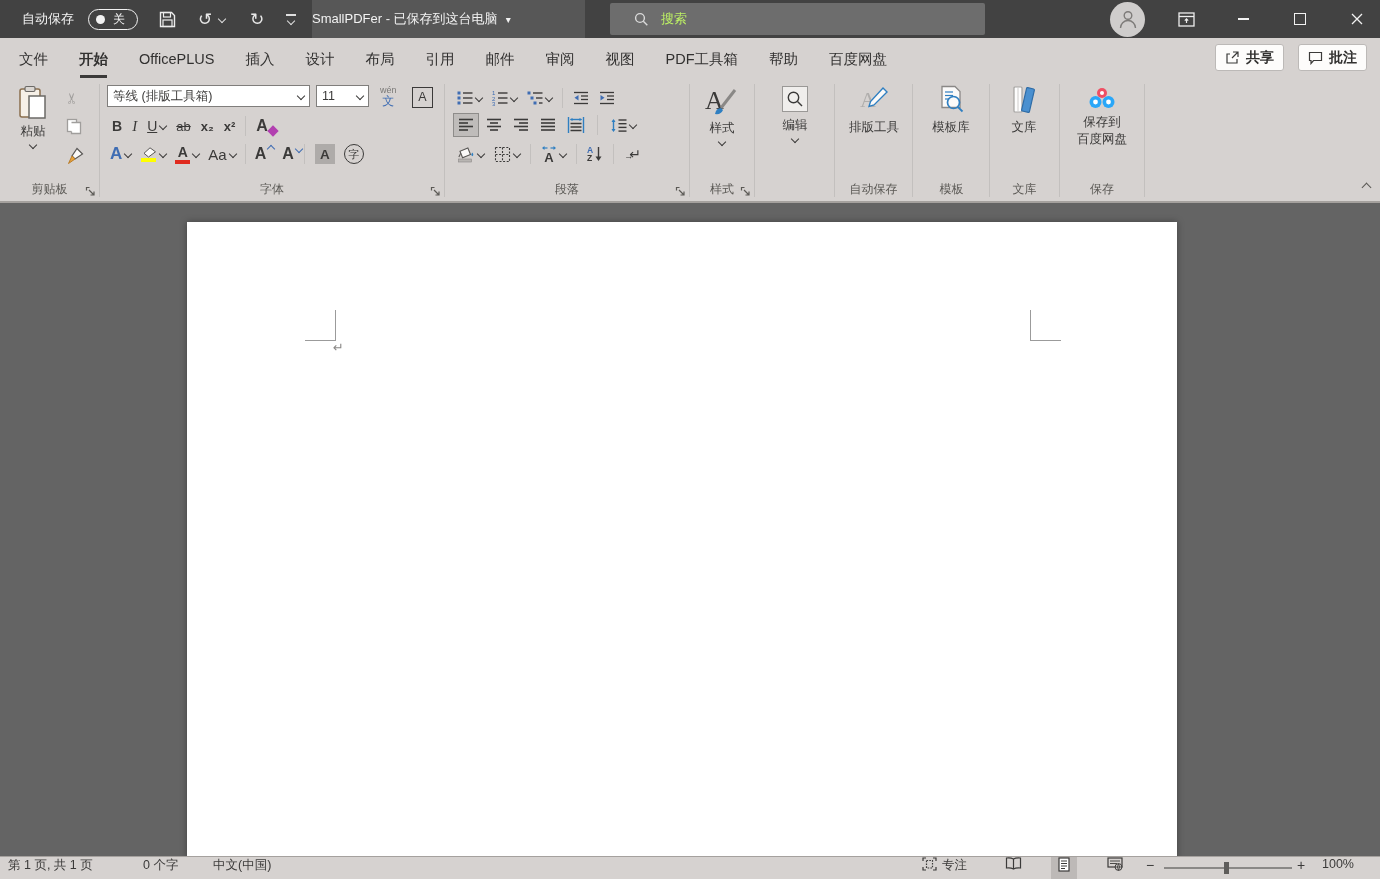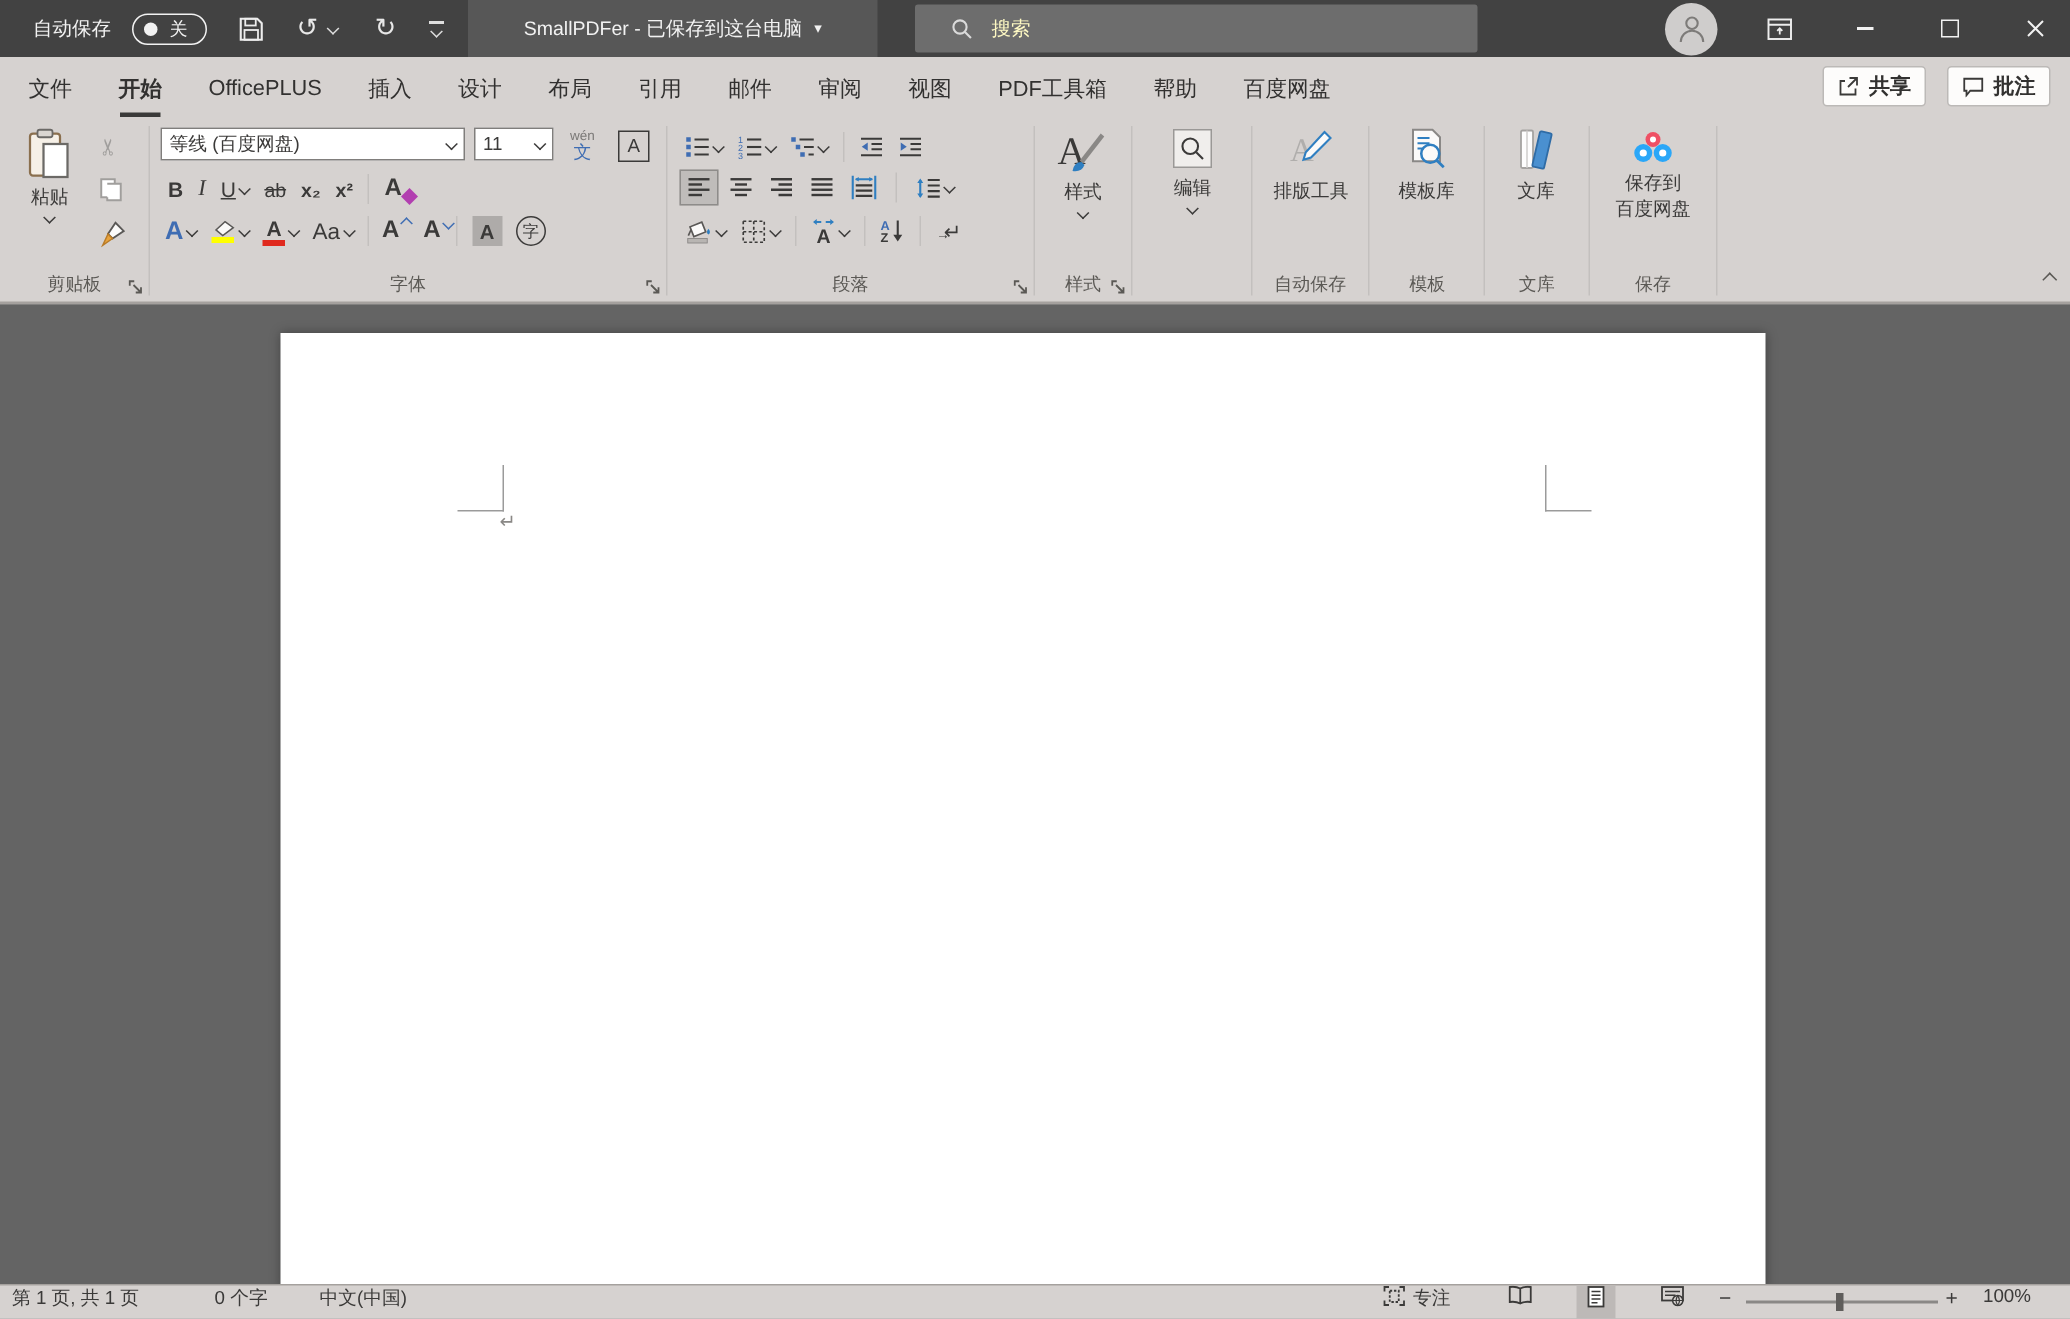--- a/index.html
+++ b/index.html
@@ -14,22 +14,22 @@
   .toggle-pill{width:50px;height:21px;border:1.4px solid #f2f2f2;border-radius:11px;display:flex;align-items:center;padding:0 7px;box-sizing:border-box;gap:8px}
   .toggle-dot{width:9px;height:9px;border-radius:50%;background:#f2f2f2}
   .toggle-state{font-size:12px}
   .qat-btn{justify-content:center;width:30px;color:#e8e8e8}
   .glyph-undo,.glyph-redo{font-size:17px;font-family:"DejaVu Sans",sans-serif}
   .chv{width:6px;height:6px;border-right:1.4px solid #3b3a39;border-bottom:1.4px solid #3b3a39;transform:rotate(45deg);display:inline-block}
   .chv.lt{border-color:#dedede}
   .chv.sm{width:5px;height:5px}
   .morebar{display:flex;flex-direction:column;align-items:center;gap:2px}
   .morebar .bar{width:10px;height:1.4px;background:#dedede}
-  .doc-title-pill{left:312px;width:273px;background:#575757;justify-content:center;gap:8px;font-size:13px}
-  .search-pill{left:610px;top:3px;height:32px;width:375px;background:#6d6d6d;border-radius:2px;display:flex;align-items:center;gap:12px;padding-left:24px;box-sizing:border-box;color:#fef9c3;font-size:13px;position:absolute}
+  .doc-title-pill{left:312px;width:273px;background:#575757;justify-content:flex-start;gap:8px;font-size:13px}
+  .search-pill{left:610px;top:3px;height:32px;width:375px;background:#6d6d6d;border-radius:2px;display:flex;align-items:center;gap:12px;padding-left:24px;box-sizing:border-box;color:#bef264;font-size:13px;position:absolute}
   .avatar{left:1110px}
   .avatar-circle{width:35px;height:35px;border-radius:50%;background:#cfcdcc;display:flex;align-items:center;justify-content:center}
   .ribbon-opts{left:1172px;width:28px;justify-content:center}
   .capbtn{width:46px;justify-content:center;cursor:default}
   .capbtn.min{left:1220px}.capbtn.max{left:1277px}.capbtn.close{left:1334px}
   .minbar{width:11px;height:1.4px;background:#f2f2f2}
   .maxbox{width:10px;height:10px;border:1.4px solid #f2f2f2}
   
   #tabrow{position:absolute;top:38px;left:0;right:0;height:42px;background:#d6d2d0}
   .tabs{display:flex;gap:31px;padding-left:19px;height:42px;align-items:stretch}
@@ -253,21 +253,21 @@
       <svg width="11" height="11" viewBox="0 0 11 11">
           <path d="M1.5 4.5 v-3 h3" fill="none" stroke="#5b5955" stroke-width="1.2"></path>
           <path d="M4 4 l5 5 M9 5.5 v3.5 h-3.5" fill="none" stroke="#5b5955" stroke-width="1.2"></path>
         </svg>
     </span>
   </div>
   <div class="vdiv" style="left:99px"></div>
 
   <div class="grp" style="left:100px;width:344px">
     <div class="combo" style="left:7px;top:5px;width:203px">
-      <span>等线 (百度网盘)</span>
+      <span>等线 (排版工具箱)</span>
       <span class="chv sm"></span>
     </div>
     <div class="combo" style="left:216px;top:5px;width:53px">
       <span>11</span>
       <span class="chv sm"></span>
     </div>
     <div class="mi" style="position:absolute;left:276px;top:4px">
       <span class="phonetic">
         <span class="py">wén</span>
         <span class="hz">文</span>

